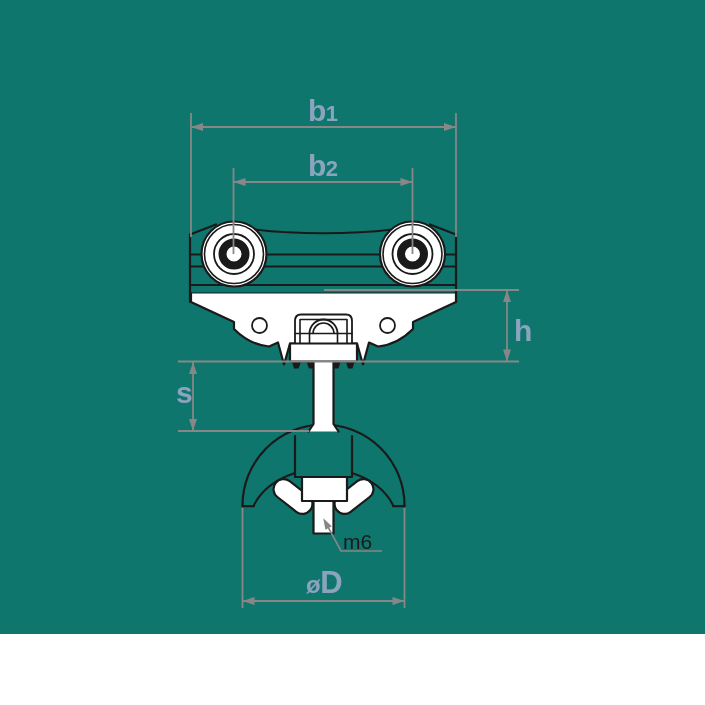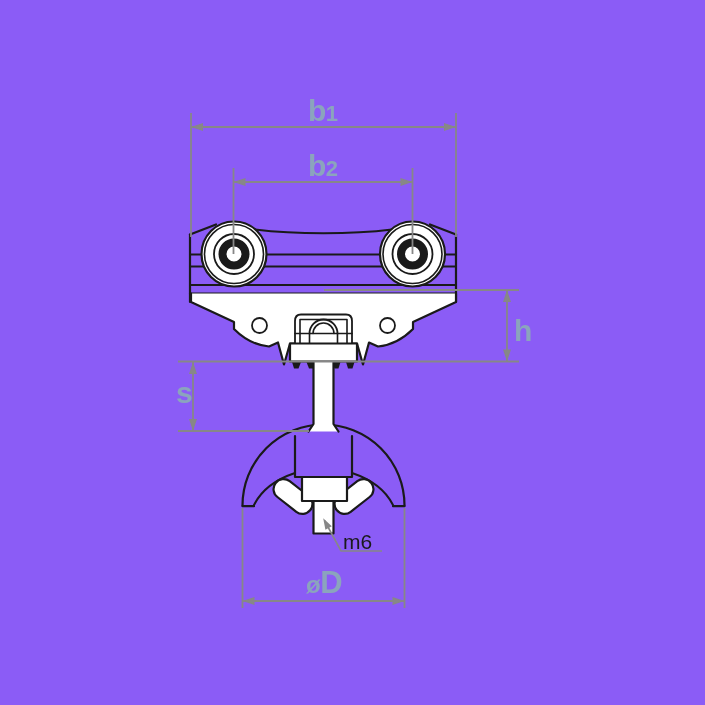--- a/index.html
+++ b/index.html
@@ -1,16 +1,16 @@
 <!DOCTYPE html>
 <html><head>
 <meta charset="utf-8">
 <style>
   html,body{margin:0;padding:0;background:#ffffff;}
-  .stage{width:705px;height:705px;position:relative;background:#8b5cf6;font-family:"Liberation Sans",sans-serif;}
+  .stage{width:705px;height:634px;position:relative;background:#0f766e;font-family:"Liberation Sans",sans-serif;}
   svg text{font-family:"Liberation Sans",sans-serif;}
   .dimlabel{font-weight:bold;letter-spacing:-0.5px;}
 </style>
 </head>
 <body>
 
 <div class="stage">
 <svg width="705" height="705" viewBox="0 0 705 705">
 
   <g stroke="#1a1a1a" fill="none" stroke-width="2.2" stroke-linejoin="round" stroke-linecap="round">

